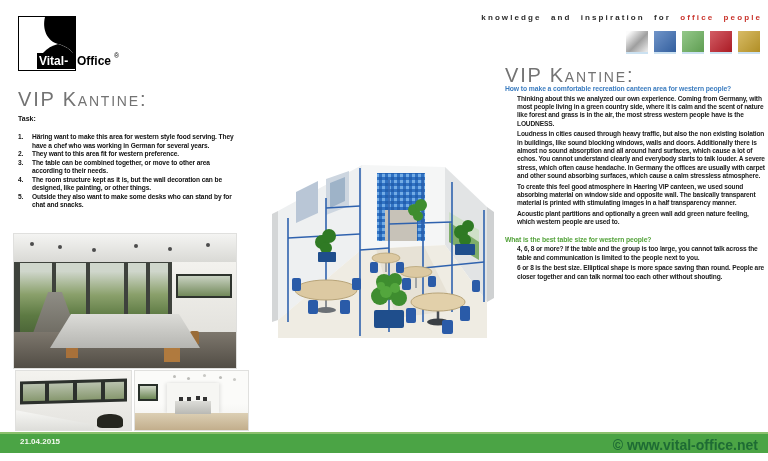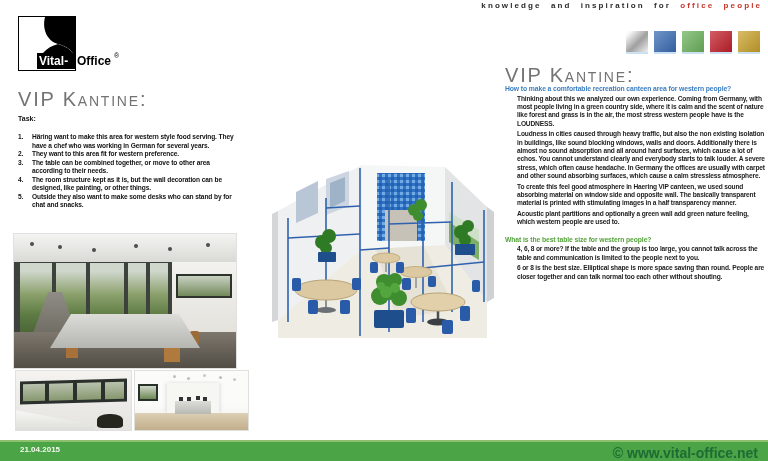--- a/index.html
+++ b/index.html
@@ -4,21 +4,21 @@
 <style>
   html,body{margin:0;padding:0;background:#888;}
   .page{
     position:relative;width:768px;height:461px;background:#ffffff;
     font-family:"Liberation Sans",sans-serif;overflow:hidden;margin:0 auto;
   }
   
   .vital-logo{position:absolute;left:18px;top:16px;}
   .haering-logo{position:absolute;left:296px;top:38px;}
   .tagline{
-    position:absolute;top:1px;right:6px;font-size:8px;font-weight:bold;
+    position:absolute;top:13px;right:6px;font-size:8px;font-weight:bold;
     letter-spacing:2.1px;word-spacing:5px;color:#2b2b2b;white-space:nowrap;padding-left:36px;
   }
   .tagline .hl{color:#c9342c;}
   .palette{position:absolute;top:31px;right:8px;display:flex;gap:6px;}
   .palette .sq{width:22px;height:21px;box-shadow:0 2px 0 rgba(160,200,230,.55);}
   .palette .sq.metallic{background-image:linear-gradient(135deg,rgba(255,255,255,.95) 10%,rgba(130,130,130,.55) 55%,rgba(235,235,235,.9) 95%);}
   .palette .sq.shade{background-image:linear-gradient(135deg,rgba(255,255,255,.28),rgba(0,0,0,.12));}
 
   
   .vip-heading{
@@ -84,21 +84,21 @@
   .p3-window .glass{position:absolute;left:2px;top:2px;width:16px;height:13px;background:linear-gradient(#cfd8c8,#6d8755);}
   .p3-counter{position:absolute;left:40px;top:30px;width:36px;height:13px;background:linear-gradient(#dcdcd8,#b9b9b4);}
   .p3-objects{position:absolute;left:44px;top:26px;width:4px;height:4px;background:#333;box-shadow:8px 0 0 #333,17px -1px 0 #333,24px 0 0 #333;}
   .p3-floor{position:absolute;left:0;bottom:0;width:100%;height:17px;background:linear-gradient(#dccfb4,#c2ae8c);}
 
   
   .render{position:absolute;left:256px;top:150px;}
 
   
   .footer{
-    position:absolute;left:0;bottom:0;width:100%;height:19px;background:#4ba445;
+    position:absolute;left:0;bottom:8px;width:100%;height:19px;background:#4ba445;
     border-top:2px solid #8cc06d;
   }
   .footer .date{position:absolute;left:20px;top:3px;font-size:8px;font-weight:bold;color:#f4f9f0;}
   .footer .site{position:absolute;right:10px;top:3px;font-size:14px;font-weight:bold;color:#1e6b34;}
 </style>
 </head>
 <body>
 
 <div class="page">
 

